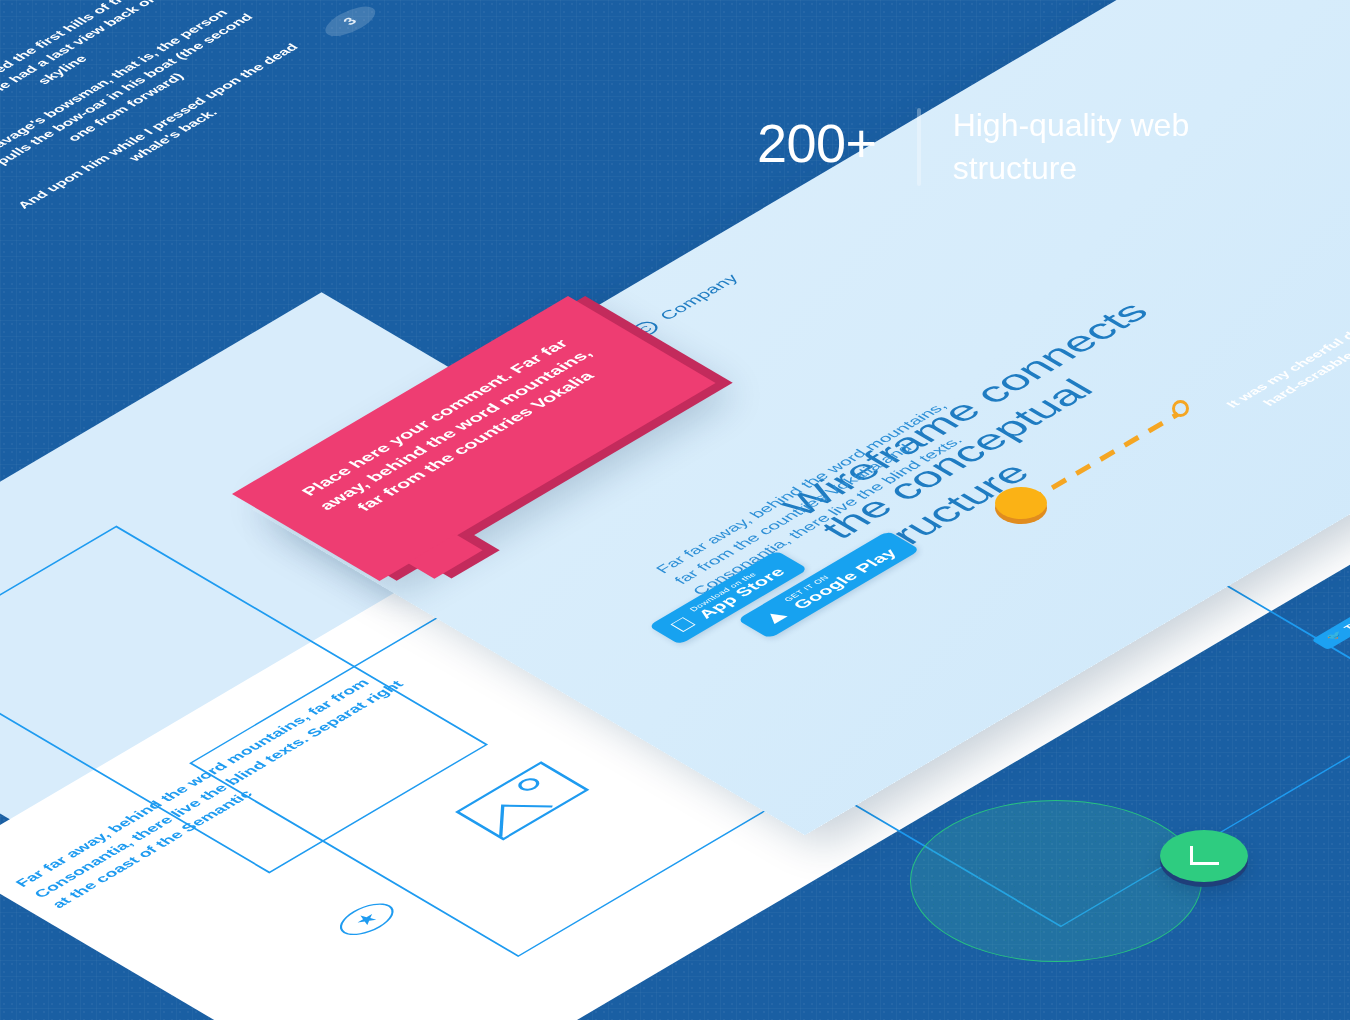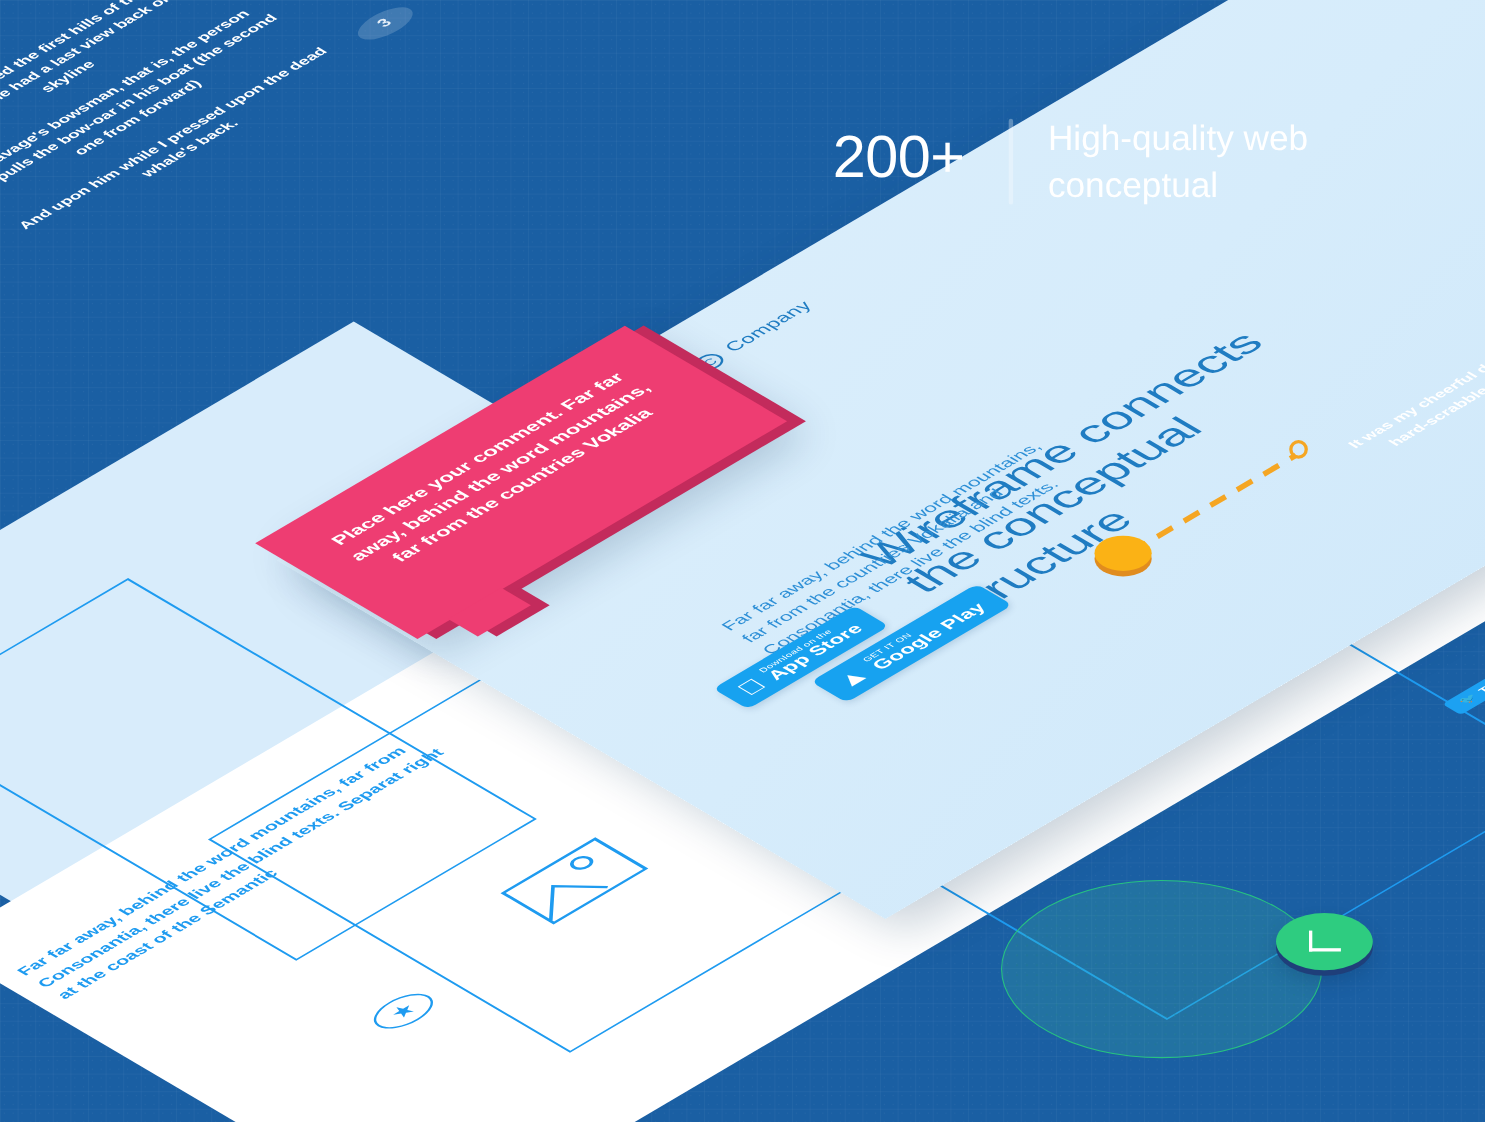--- a/index.html
+++ b/index.html
@@ -474,16 +474,16 @@
       </div>
     </div>
 
     <div id="right-annotation">It was my cheerful duty taking that hard-scrabble whale's back.</div>
 
   </div>
 
   <div id="header">
     <div id="header-count">200+</div>
     <div id="header-divider"></div>
-    <div id="header-title">High-quality web conceptual</div>
+    <div id="header-title">High-quality web structure</div>
   </div>
 
 </div>
 
 </body></html>

